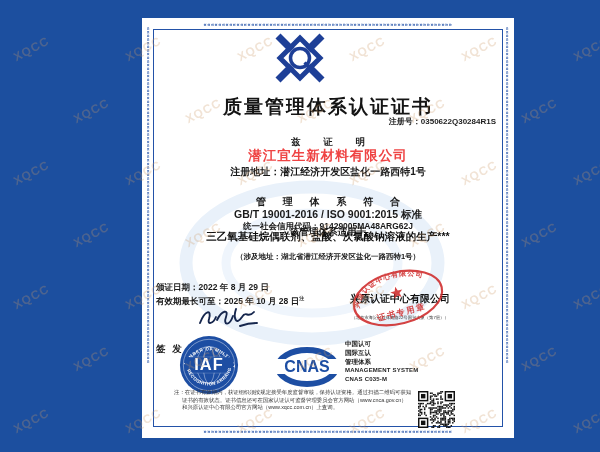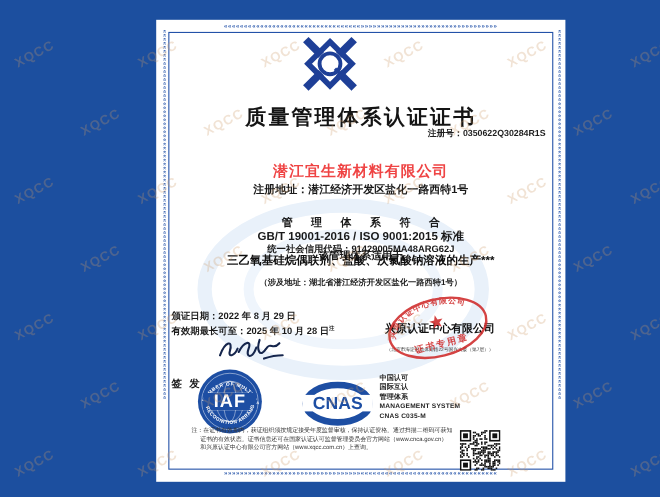--- a/index.html
+++ b/index.html
@@ -78,20 +78,21 @@
         <path d="M32.5 32.5 L37 37" stroke-width="3"></path>
       </g>
     </svg>
 
     <div class="c title">质量管理体系认证证书</div>
 
     <div class="regno">
       <span>注册号：</span><span>0350622Q30284R1S</span>
     </div>
 
+    <div class="c certify">兹 证 明</div>
     <div class="c company">潜江宜生新材料有限公司</div>
     <div class="c addr">注册地址：潜江经济开发区盐化一路西特1号</div>
     <div class="c credit">统一社会信用代码：91429005MA48ARG62J</div>
     <div class="c conform">管 理 体 系 符 合</div>
     <div class="c standard">GB/T 19001-2016 / ISO 9001:2015 标准</div>
     <div class="c scopehead">该管理体系适用于</div>
     <div class="c scope">三乙氧基硅烷偶联剂、盐酸、次氯酸钠溶液的生产***</div>
     <div class="c scopeaddr">（涉及地址：湖北省潜江经济开发区盐化一路西特1号）</div>
 
     <div class="abs issue">颁证日期：2022 年 8 月 29 日</div>

